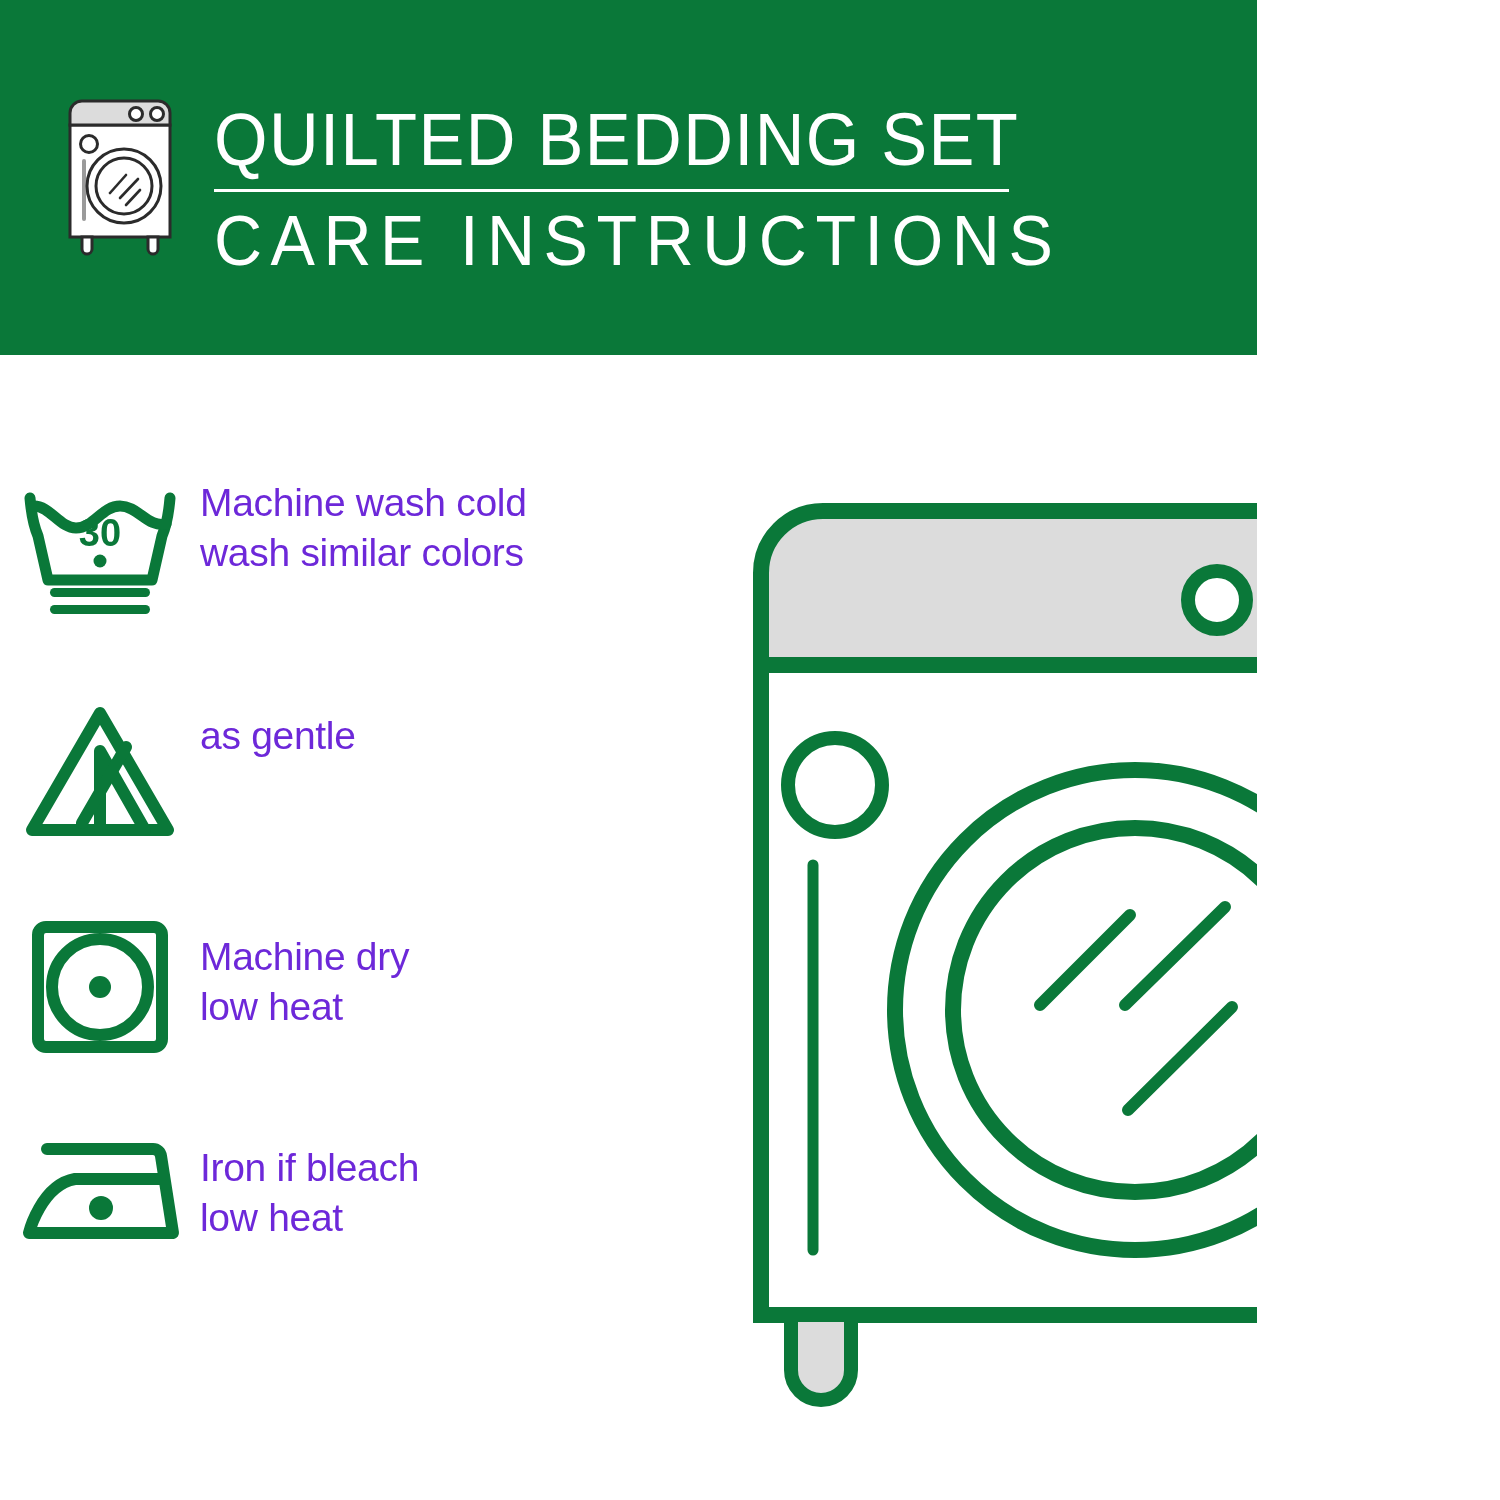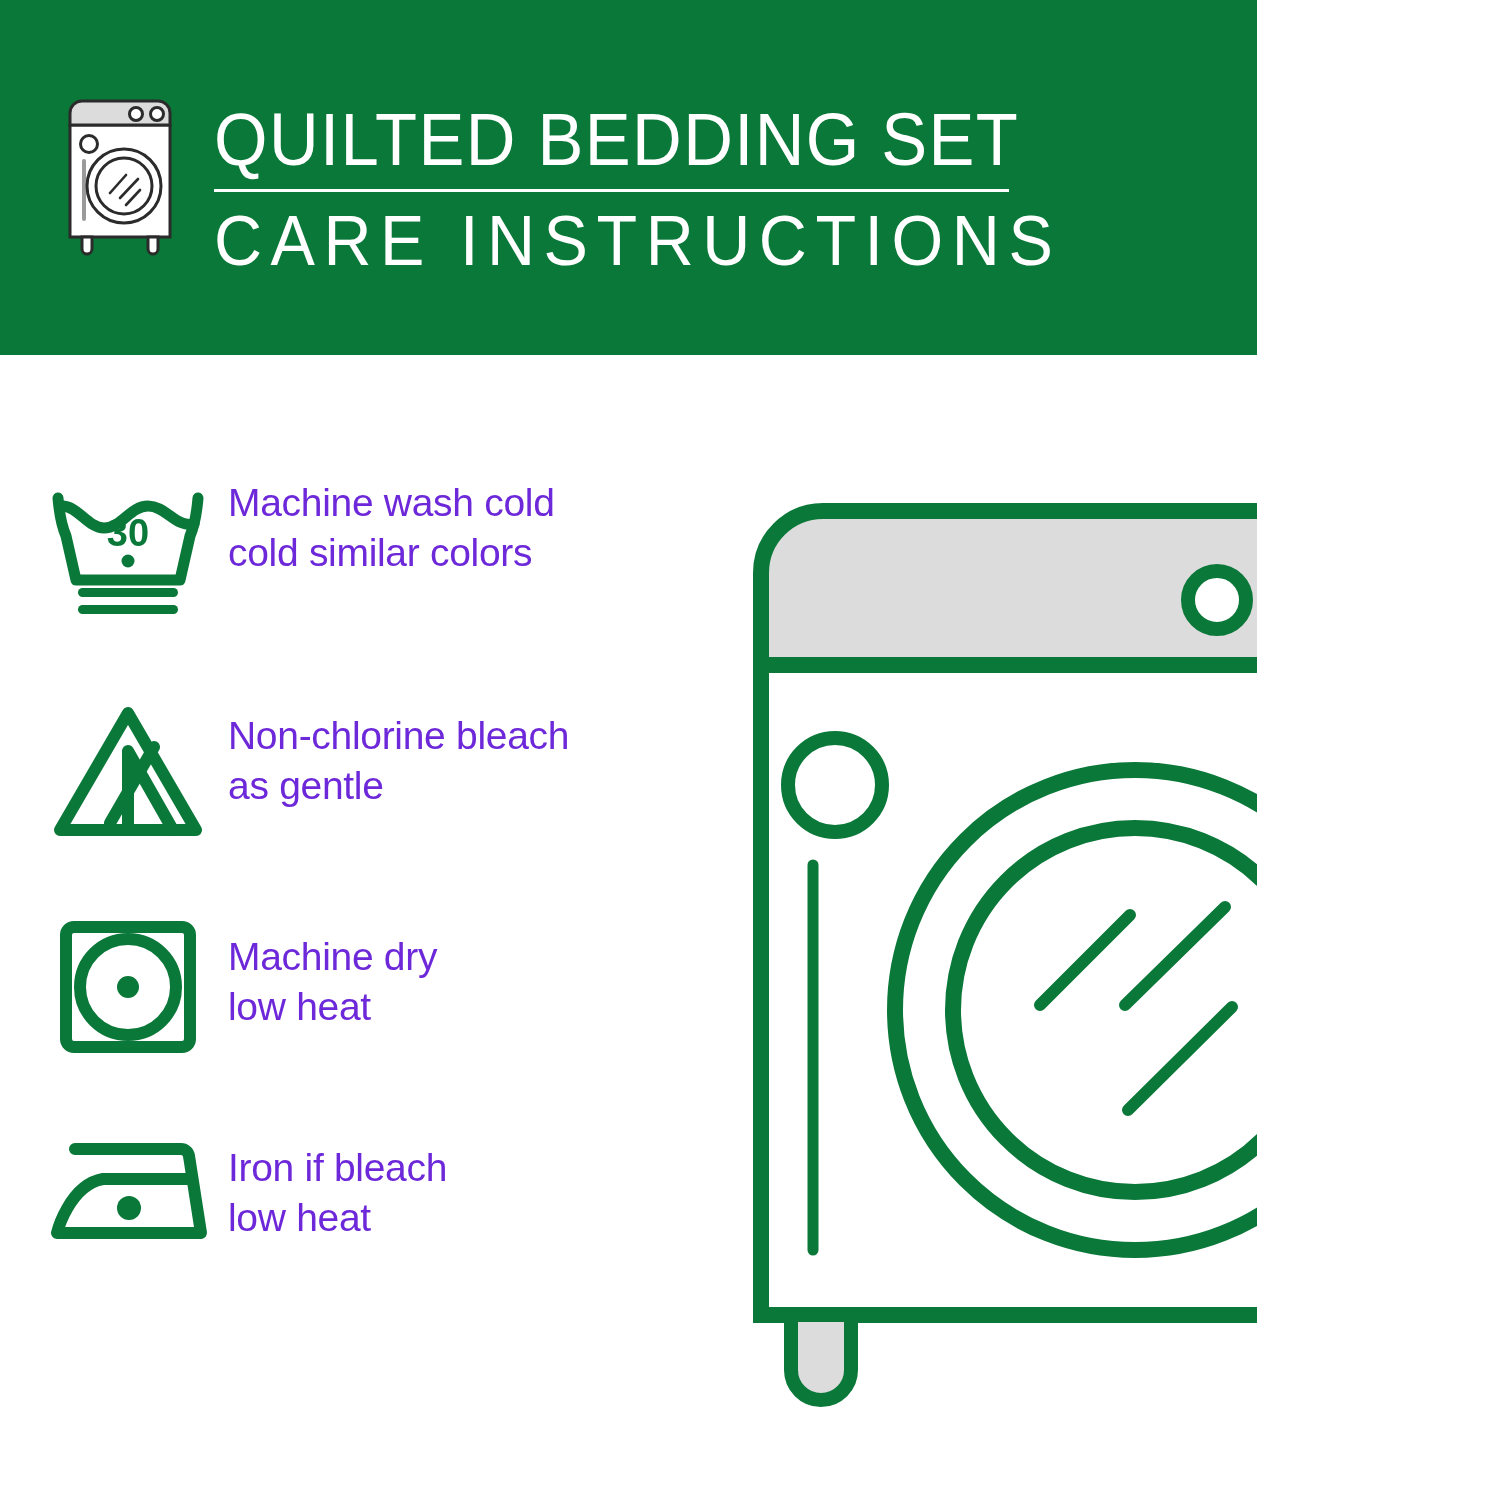--- a/index.html
+++ b/index.html
@@ -77,21 +77,20 @@
   .care-list {
     position: absolute;
     left: 0;
     top: 470px;
     width: 720px;
   }
   .care-row {
     display: flex;
     align-items: flex-start;
     height: 215px;
-    padding-left: 28px;
   }
   .care-symbol {
     width: 200px;
     flex: 0 0 auto;
     display: flex;
     justify-content: center;
     align-items: flex-start;
     padding-top: 14px;
   }
   .care-label {
@@ -165,34 +164,33 @@
           <path d="M14 14 C14 14 16 38 22 52 L32 96 H136 L146 52 C152 38 154 14 154 14" fill="none" stroke="#0a7839" stroke-width="11" stroke-linecap="round" stroke-linejoin="round"></path>
           <path d="M18 22 C34 22 44 44 60 44 C78 44 86 22 104 22 C122 22 132 44 150 40" fill="none" stroke="#0a7839" stroke-width="11" stroke-linecap="round" stroke-linejoin="round"></path>
           <text x="84" y="62" font-family="Liberation Sans, sans-serif" font-size="38" font-weight="bold" fill="#0a7839" text-anchor="middle">30</text>
           <circle cx="84" cy="77" r="6.5" fill="#0a7839"></circle>
           <rect x="34" y="104" width="100" height="9" rx="4.5" fill="#0a7839"></rect>
           <rect x="34" y="121" width="100" height="9" rx="4.5" fill="#0a7839"></rect>
         </svg>
       </div>
       <div class="care-label">
         <div>Machine wash cold</div>
-        <div>cold similar colors</div>
+        <div>wash similar colors</div>
       </div>
     </div>
 
     <div class="care-row row-bleach">
       <div class="care-symbol">
         <svg width="168" height="145" viewBox="0 0 168 145">
           <path d="M84 14 L152 131 H16 Z" fill="none" stroke="#0a7839" stroke-width="12" stroke-linejoin="round"></path>
           <path d="M84 52 L129 131 H84 Z" fill="none" stroke="#0a7839" stroke-width="12" stroke-linejoin="round"></path>
           <line x1="66" y1="124" x2="110" y2="48" stroke="#0a7839" stroke-width="12" stroke-linecap="round"></line>
         </svg>
       </div>
       <div class="care-label">
-        <div>Non-chlorine bleach</div>
         <div>as gentle</div>
       </div>
     </div>
 
     <div class="care-row row-dry">
       <div class="care-symbol">
         <svg width="150" height="145" viewBox="0 0 150 145">
           <rect x="13" y="13" width="124" height="120" rx="8" fill="none" stroke="#0a7839" stroke-width="12"></rect>
           <circle cx="75" cy="73" r="48" fill="none" stroke="#0a7839" stroke-width="12"></circle>
           <circle cx="75" cy="73" r="11" fill="#0a7839"></circle>

